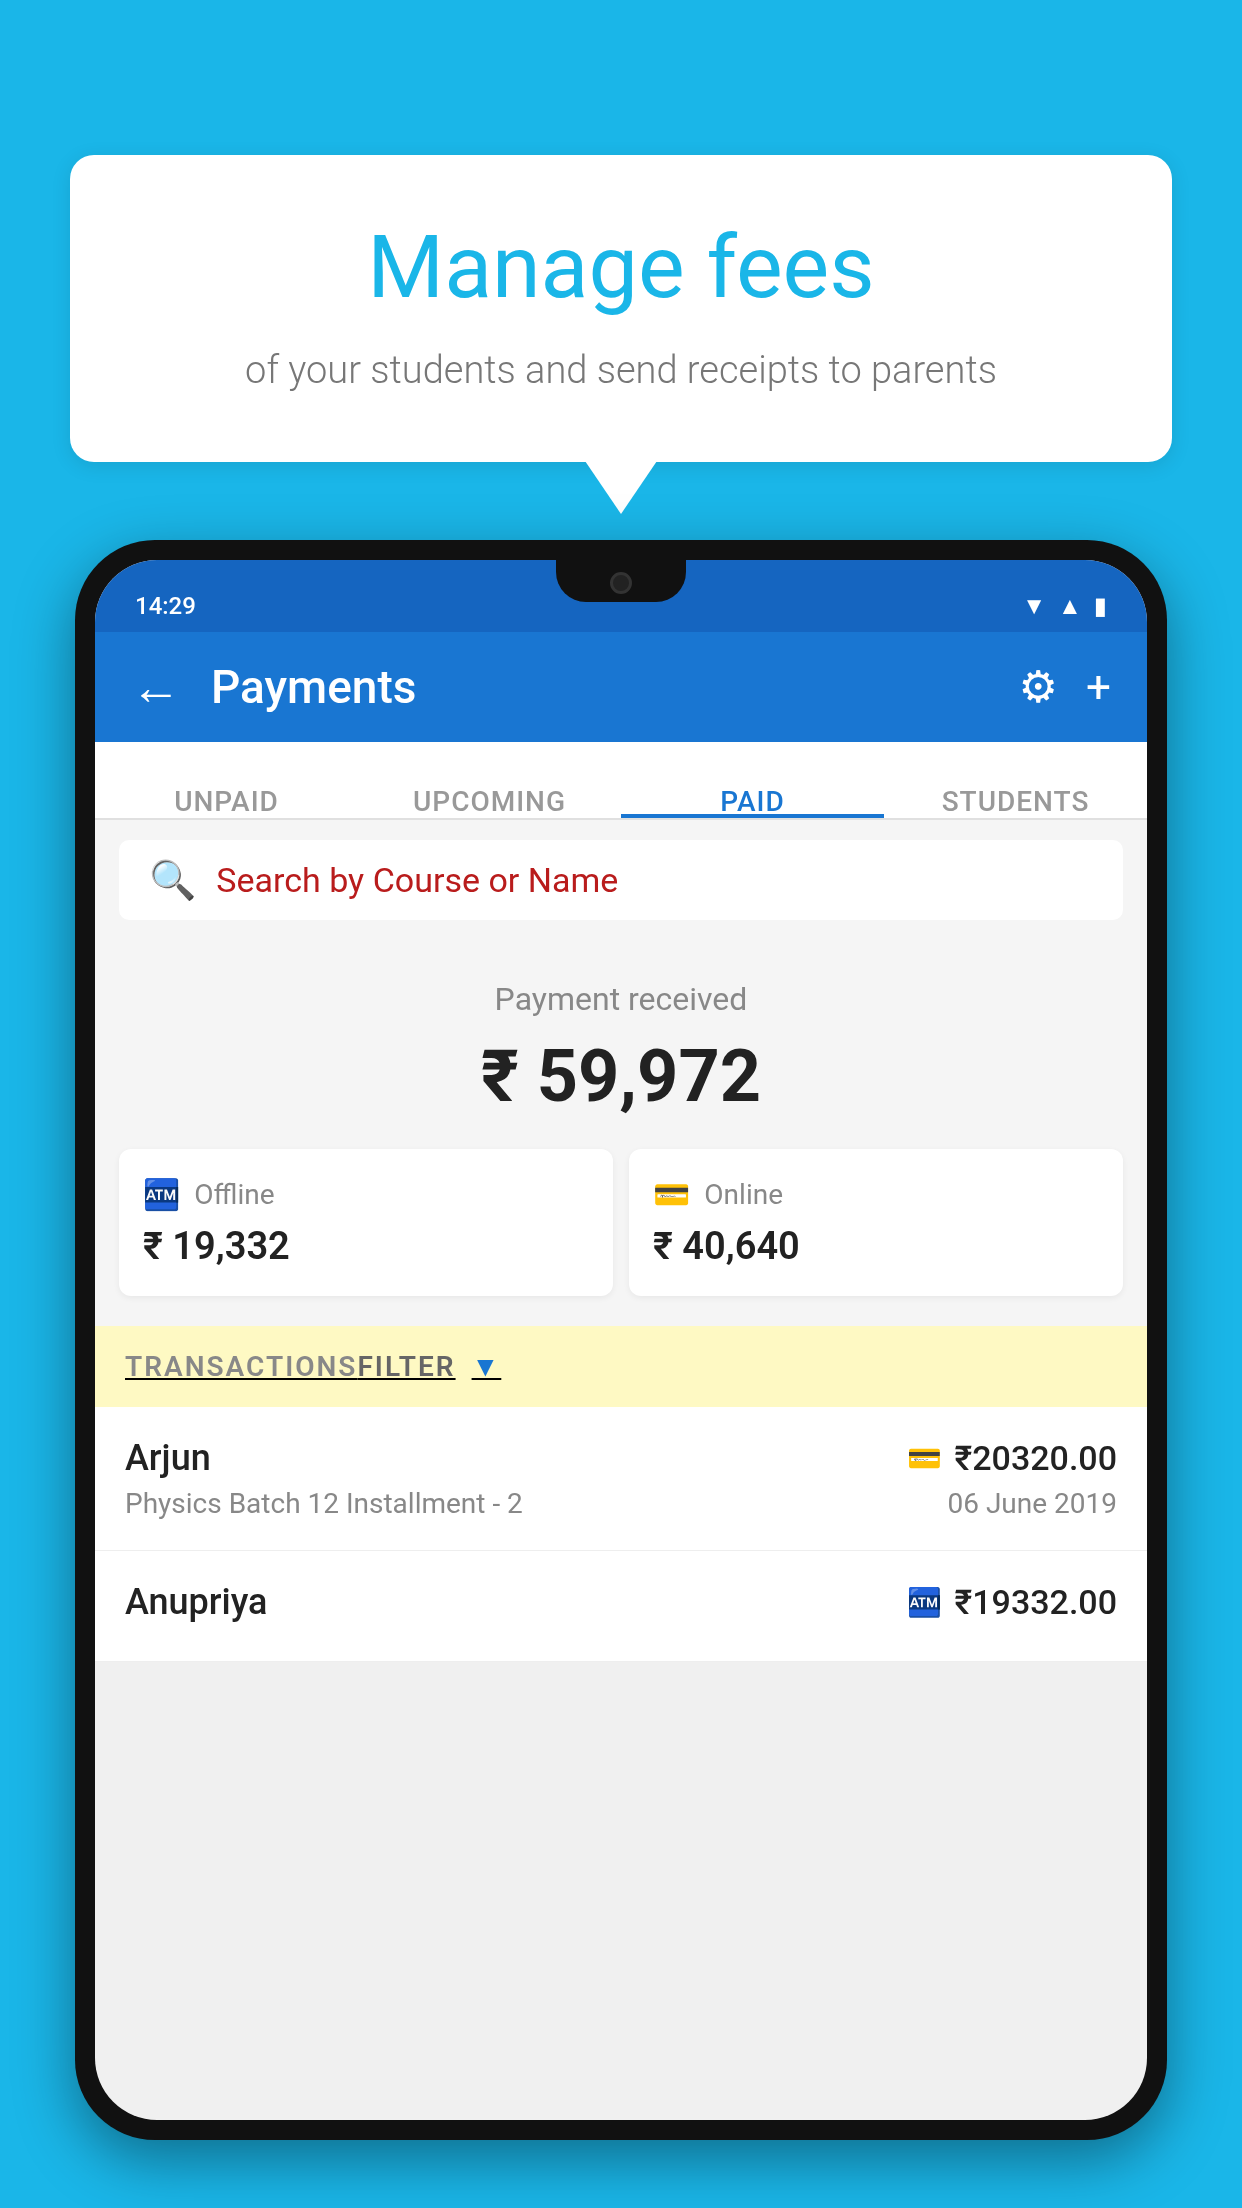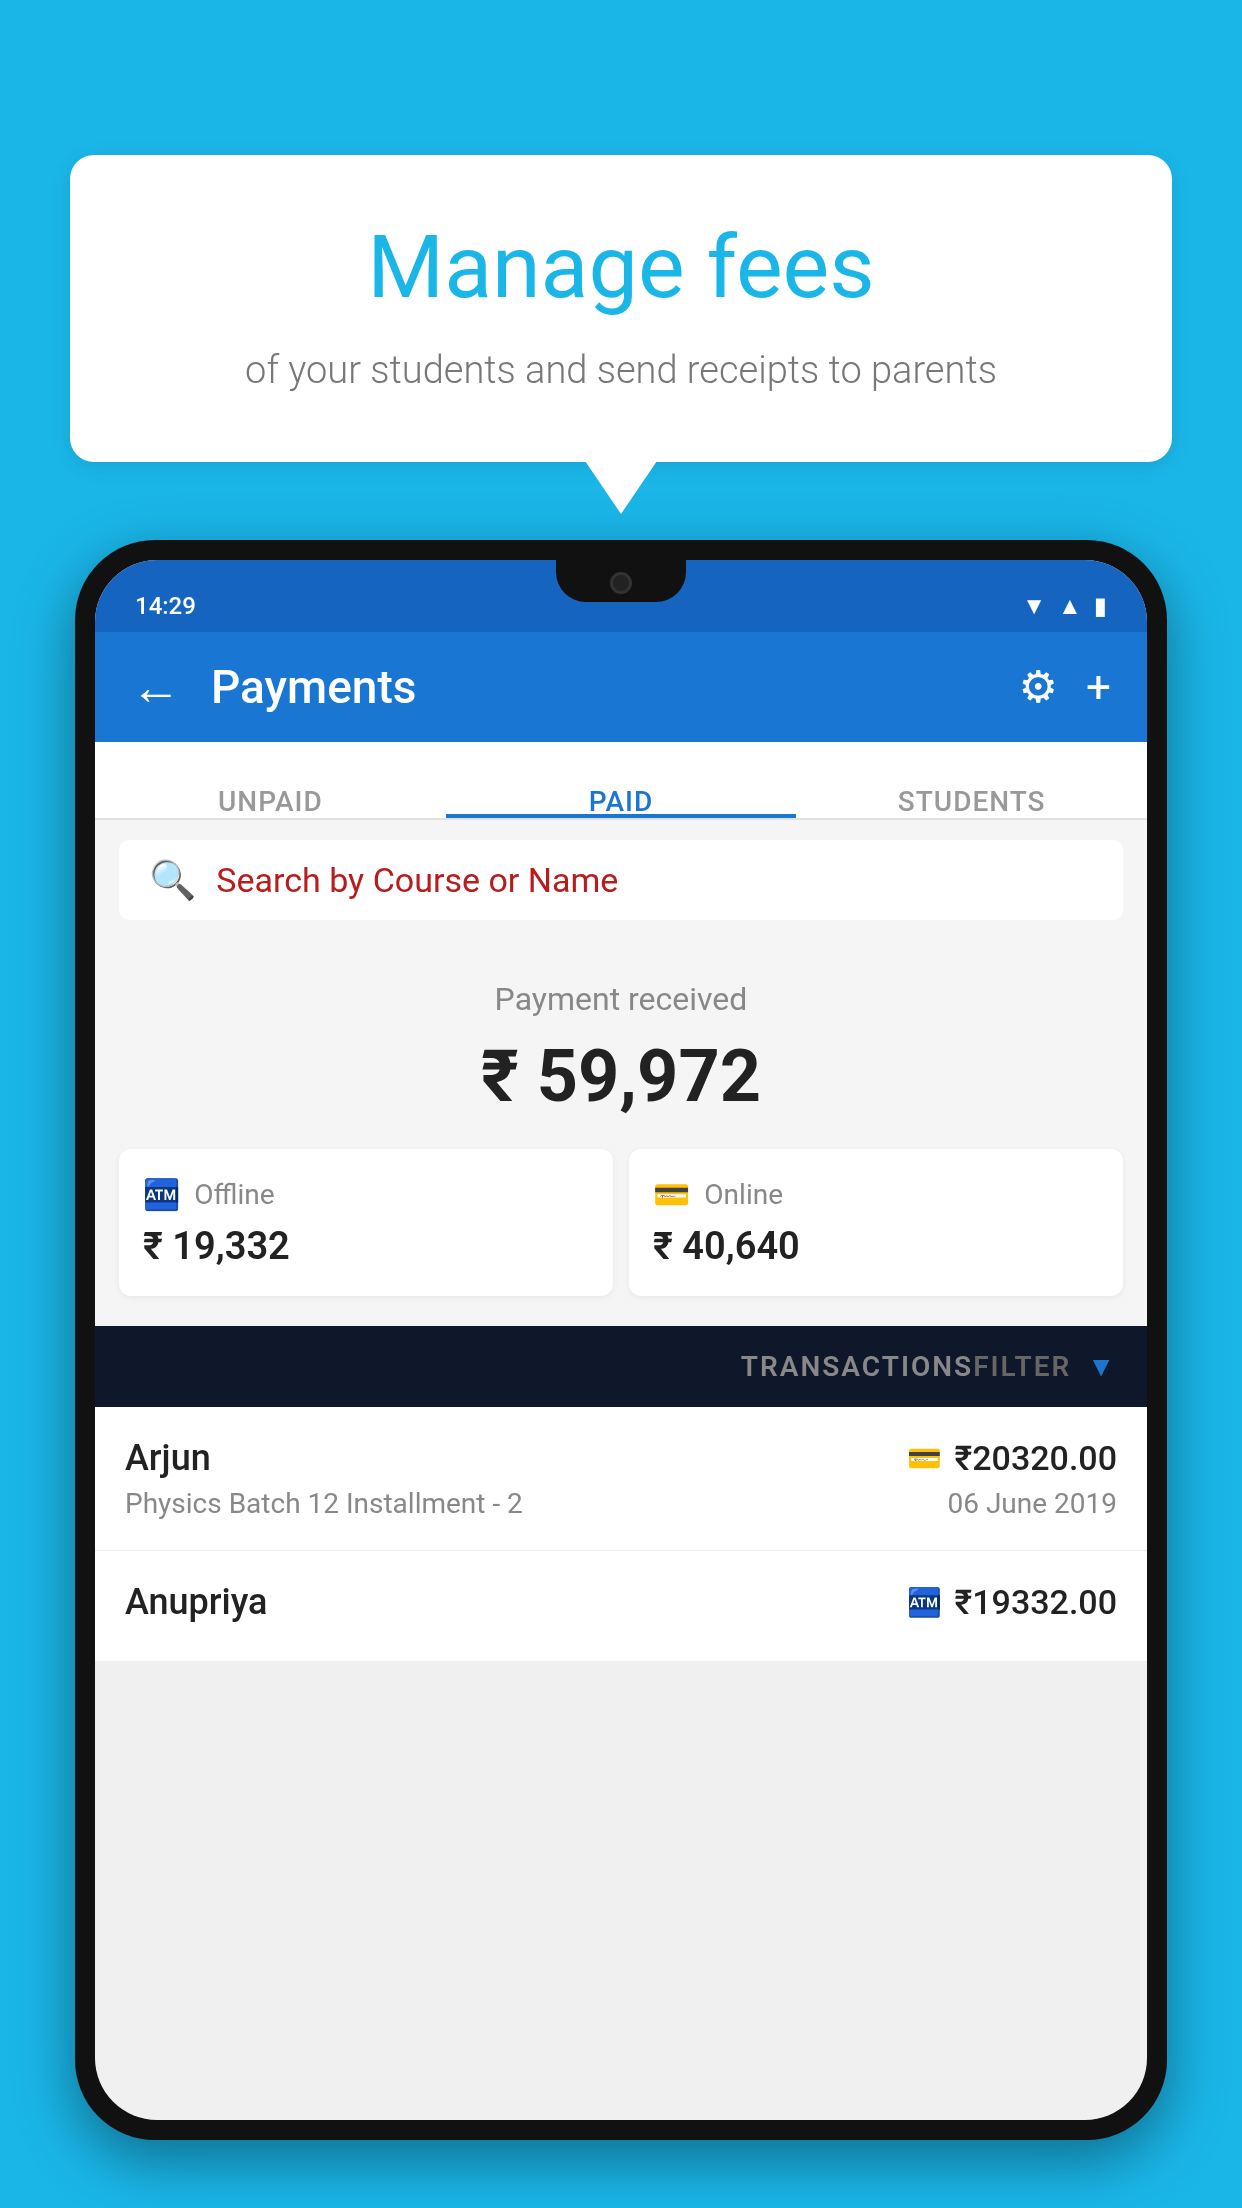--- a/index.html
+++ b/index.html
@@ -313,24 +313,25 @@
 
     .card-amount {
       font-size: 38px;
       font-weight: 600;
       color: #222;
     }
 
     
     .transactions-header {
       display: flex;
-      justify-content: flex-end;
+      justify-content: flex-start;
       align-items: center;
       padding: 24px 30px;
-      background: #0f172a;
+      background: #fef9c3;
+      text-decoration: underline;
     }
 
     .transactions-label {
       color: #888;
       font-size: 28px;
       font-weight: 600;
       letter-spacing: 2px;
     }
 
     .filter-btn {
@@ -438,20 +439,23 @@
         <span class="app-title">Payments</span>
         <div class="app-bar-actions">
           <span class="app-bar-icon">⚙</span>
           <span class="app-bar-icon">+</span>
         </div>
       </div>
 
       <div class="tabs-container">
         <div class="tab">
           <span>UNPAID</span>
+        </div>
+        <div class="tab">
+          <span>UPCOMING</span>
         </div>
         <div class="tab active">
           <span>PAID</span>
         </div>
         <div class="tab">
           <span>STUDENTS</span>
         </div>
       </div>
 
       <div class="search-container">

